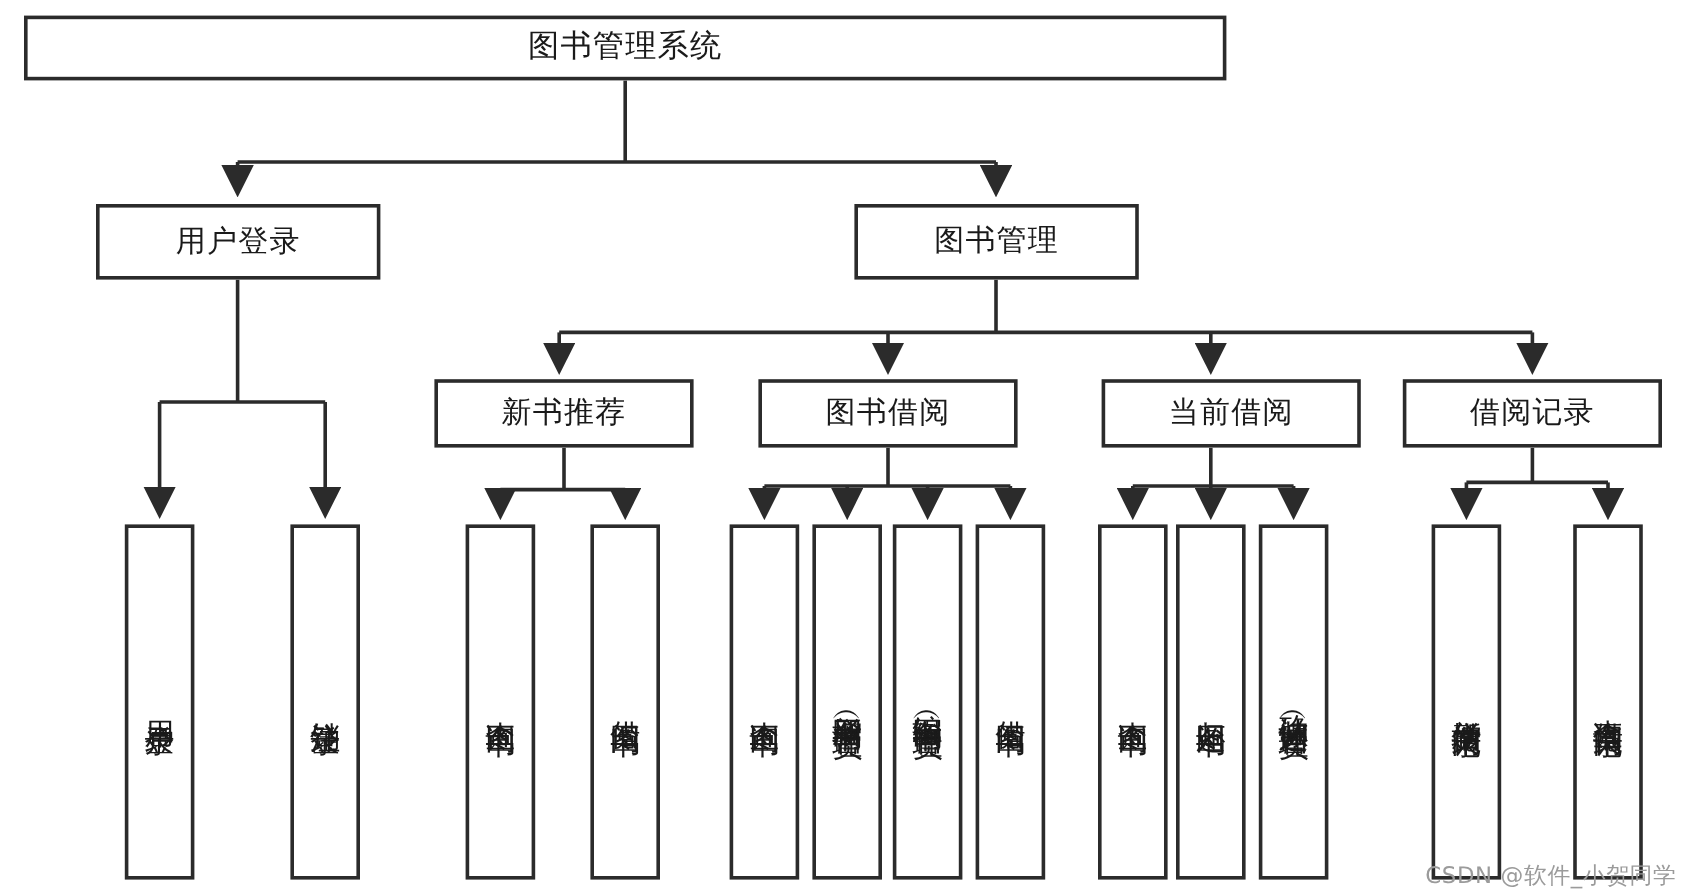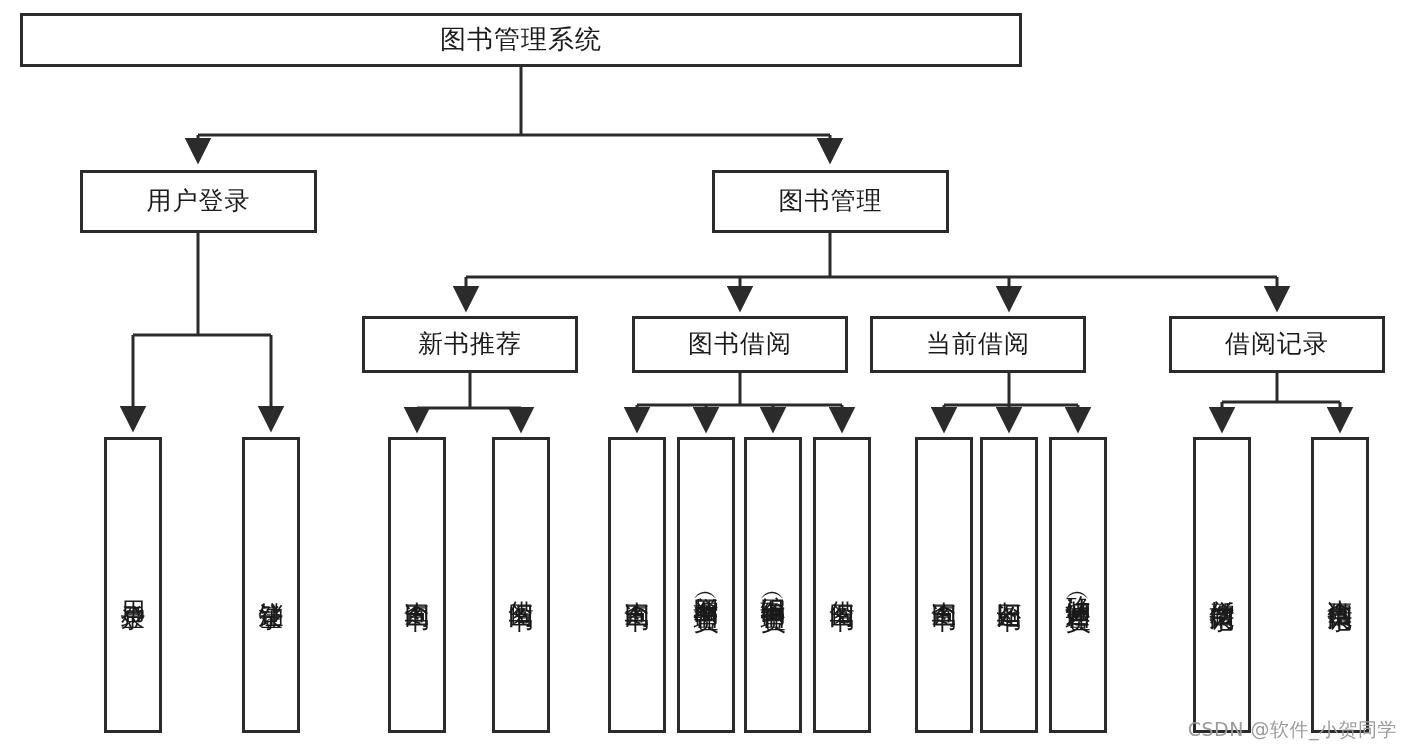--- a/index.html
+++ b/index.html
@@ -136,21 +136,21 @@
   <div class="node horizontal" style="left:712px; top:170px; width:237px; height:63px;font-family:Liberation Serif, serif;">
     <span>图书管理</span>
   </div>
 
   <div class="node horizontal" style="left:362px; top:316px; width:216px; height:57px;">
     <span>新书推荐</span>
   </div>
   <div class="node horizontal" style="left:632px; top:316px; width:216px; height:57px;">
     <span>图书借阅</span>
   </div>
-  <div class="node horizontal" style="left:870px; top:316px; width:216px; height:57px;">
+  <div class="node horizontal" style="left:918px; top:316px; width:216px; height:57px;">
     <span>当前借阅</span>
   </div>
   <div class="node horizontal" style="left:1169px; top:316px; width:216px; height:57px;">
     <span>借阅记录</span>
   </div>
 
   <div class="node vertical" style="left:104px; top:437px; width:58px; height:296px;">
     <span class="vlabel">用户登录</span>
   </div>
   <div class="node vertical" style="left:242px; top:437px; width:58px; height:296px;">

